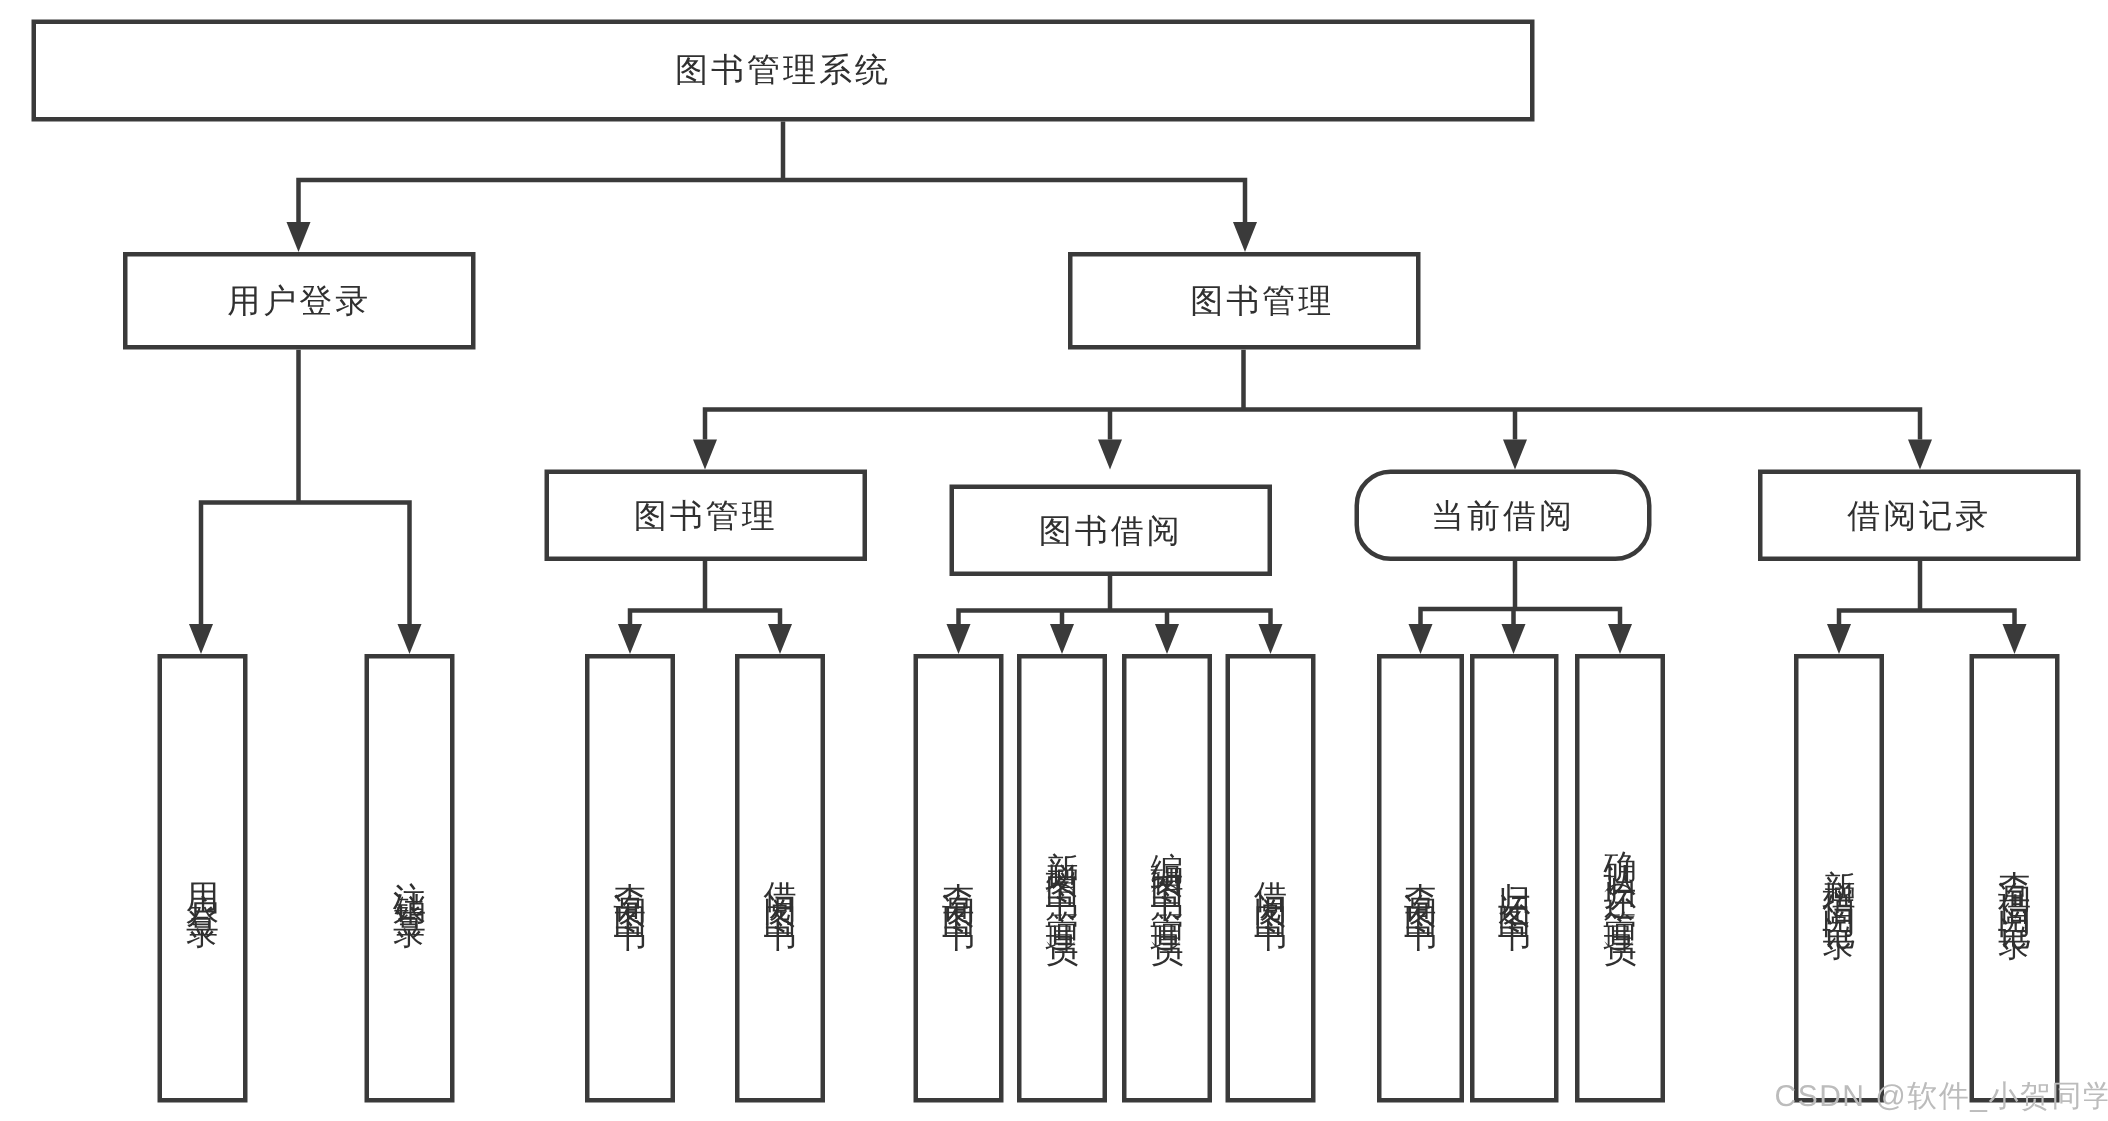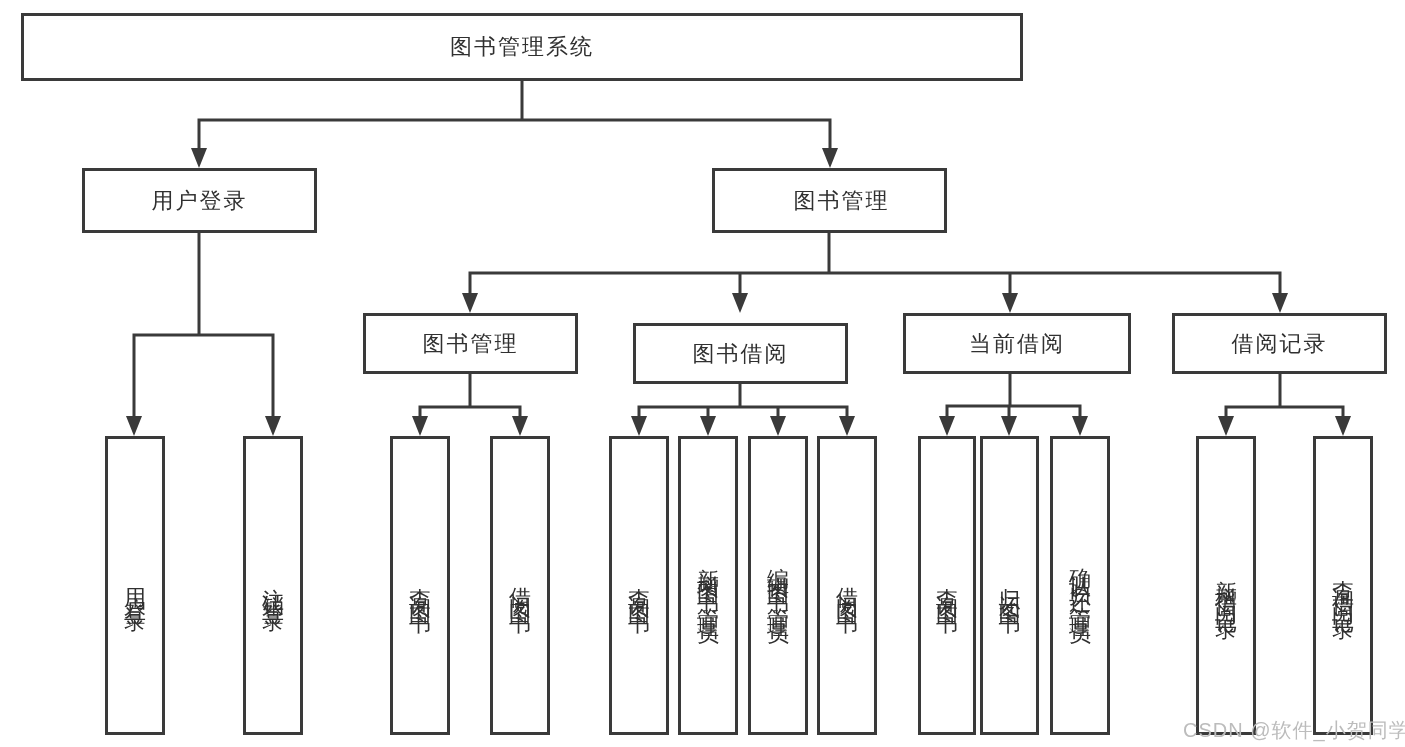--- a/index.html
+++ b/index.html
@@ -45,21 +45,21 @@
     white-space:nowrap;
   }
   
   #box-root{left:21px;top:13px;width:1002px;height:68px;}
   
   #box-user-login{left:82px;top:168px;width:235px;height:65px;}
   #box-book-management{left:712px;top:168px;width:235px;height:65px;padding-left:24px;}
   
   #box-new-book{left:363px;top:313px;width:215px;height:61px;}
   #box-book-borrow{left:633px;top:323px;width:215px;height:61px;}
-  #box-current-borrow{left:903px;top:313px;width:228px;height:61px;}
+  #box-current-borrow{left:903px;top:313px;width:198px;height:61px;border-radius:24px;}
   #box-borrow-records{left:1172px;top:313px;width:215px;height:61px;}
   
   .leaf{top:436px;height:299px;width:60px;}
   #leaf-0{left:105px;}
   #leaf-1{left:243px;}
   #leaf-2{left:390px;}
   #leaf-3{left:490px;}
   #leaf-4{left:609px;}
   #leaf-5{left:678px;}
   #leaf-6{left:748px;}

